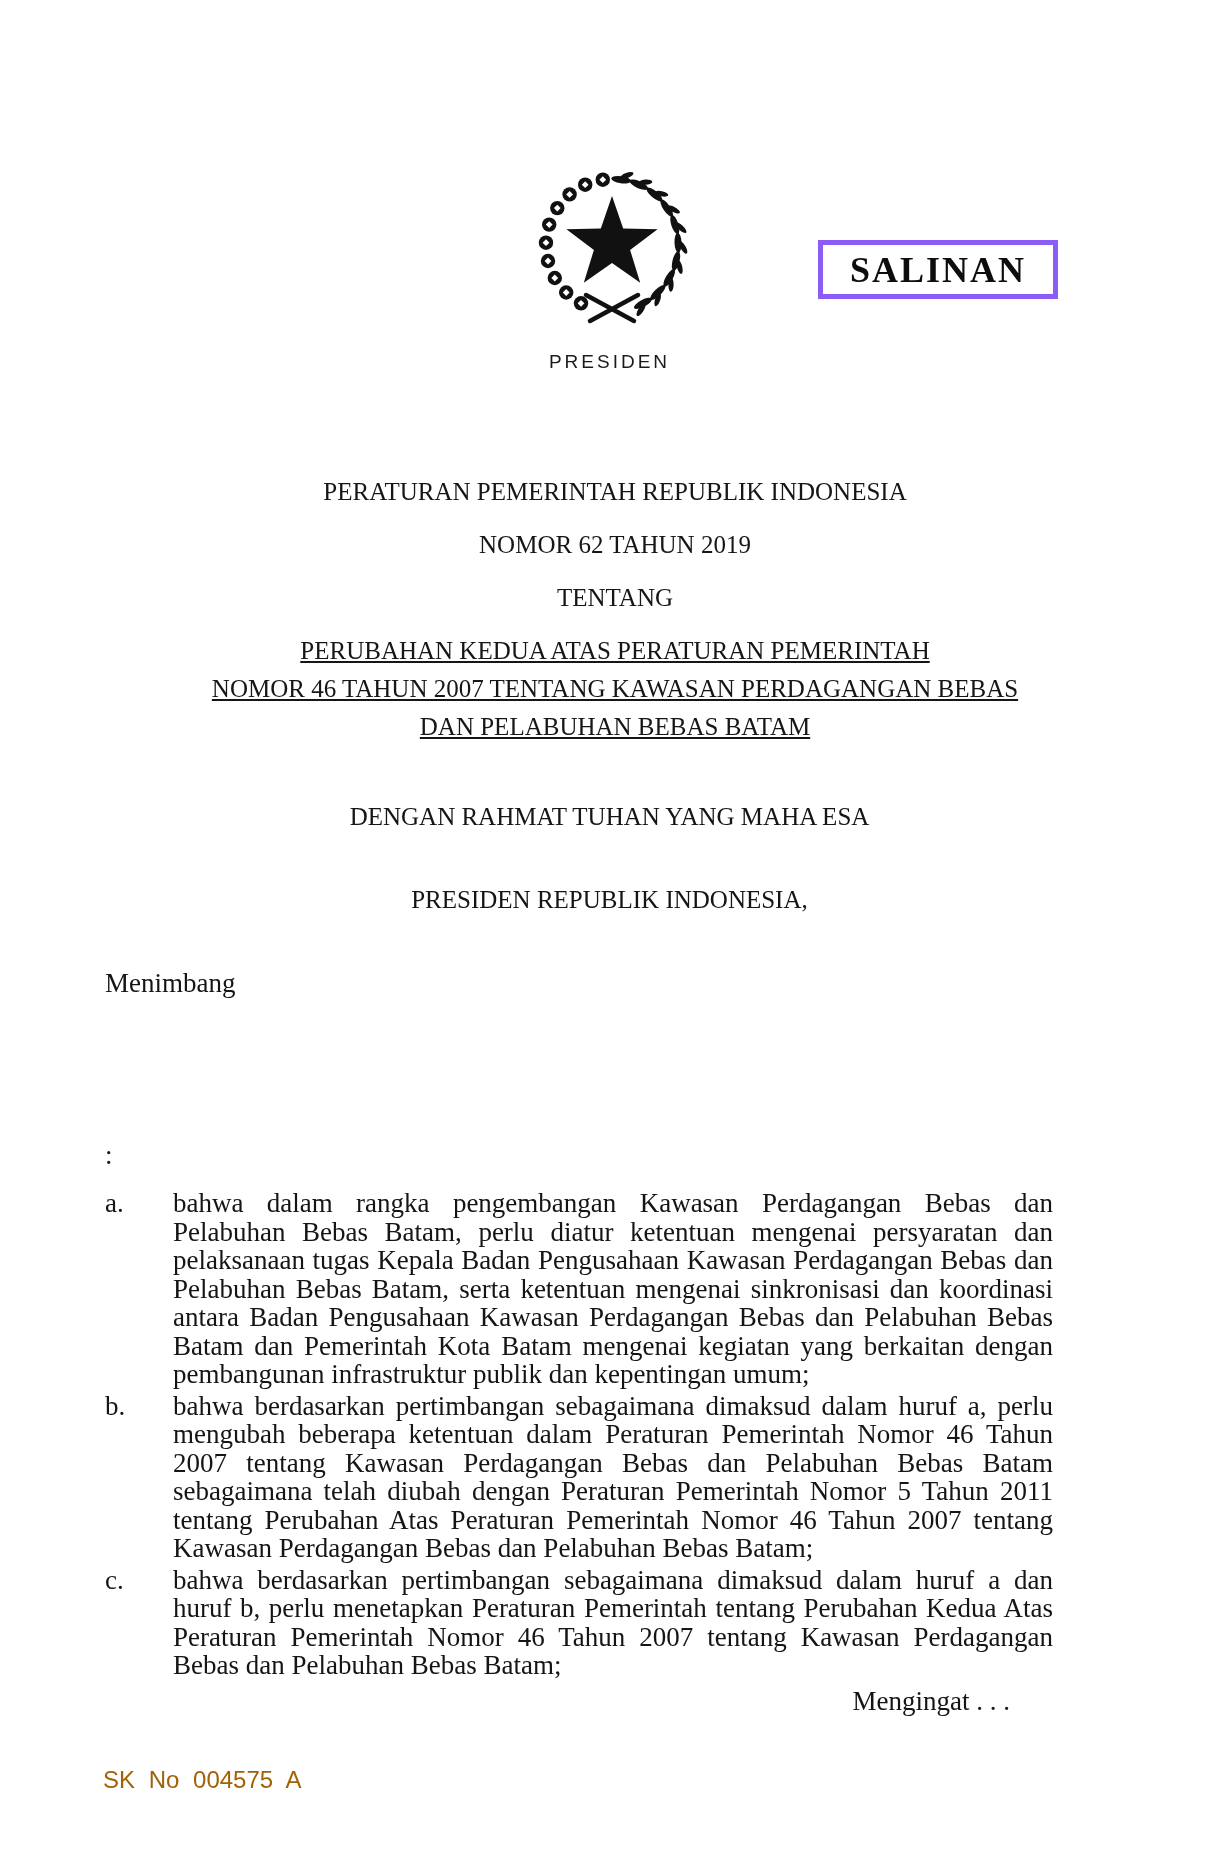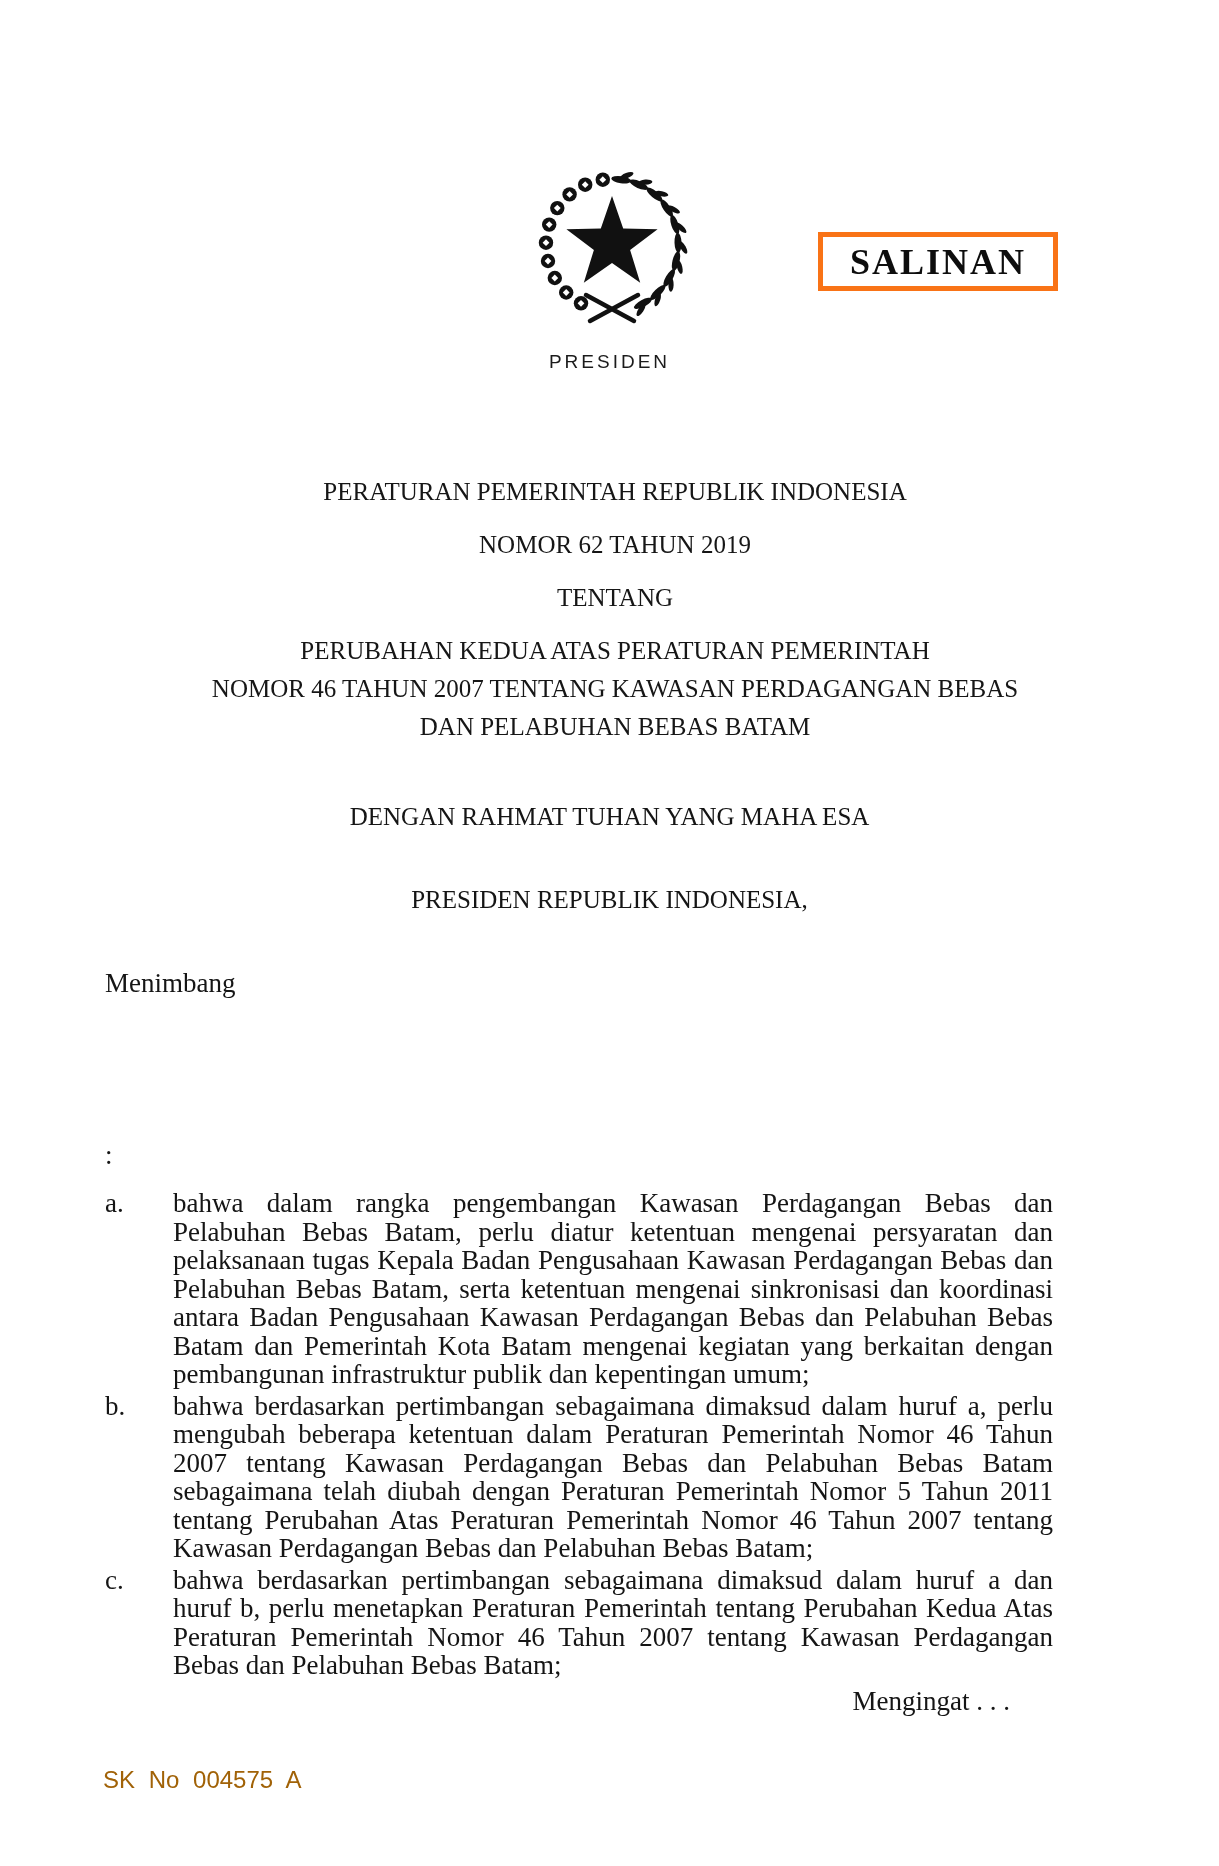--- a/index.html
+++ b/index.html
@@ -11,29 +11,29 @@
     color:#151515;
     font-family:"Liberation Serif","DejaVu Serif",serif;
     overflow:hidden;
   }
 
   
   .emblem{position:absolute;left:532px;top:168px;width:160px;height:162px;}
   .letterhead{position:absolute;left:0;right:0;top:349px;text-align:center;
     font-family:"Liberation Sans","DejaVu Sans",sans-serif;
     font-size:19px;line-height:26px;letter-spacing:3px;color:#1b1b1b;}
-  .stamp{position:absolute;left:818px;top:232px;width:230px;height:49px;
-    border:5px solid #f97316;display:flex;align-items:center;justify-content:center;}
+  .stamp{position:absolute;left:818px;top:240px;width:230px;height:49px;
+    border:5px solid #8b5cf6;display:flex;align-items:center;justify-content:center;}
   .stamp-text{font-size:36px;font-weight:bold;letter-spacing:2px;color:#0d0d0d;}
 
   
   .title-block{position:absolute;left:11px;right:0;top:473px;text-align:center;
     font-size:25px;color:#161616;}
   .title-line{line-height:38px;margin:0 0 15px 0;}
-  .subject{line-height:38px;margin:12px;}
+  .subject{line-height:38px;margin:12px;text-decoration:underline;}
   .subject div{line-height:38px;}
 
   .invocation{position:absolute;left:0;right:0;top:803px;text-align:center;font-size:25px;}
   .authority{position:absolute;left:0;right:0;top:886px;text-align:center;font-size:25px;}
 
   
   .considering{position:absolute;left:105px;top:969px;width:948px;
     display:flex;align-items:flex-start;font-size:27px;line-height:28.5px;flex-direction:column;}
   .c-label{width:172px;flex:0 0 172px;}
   .c-colon{width:48px;flex:0 0 48px;}

